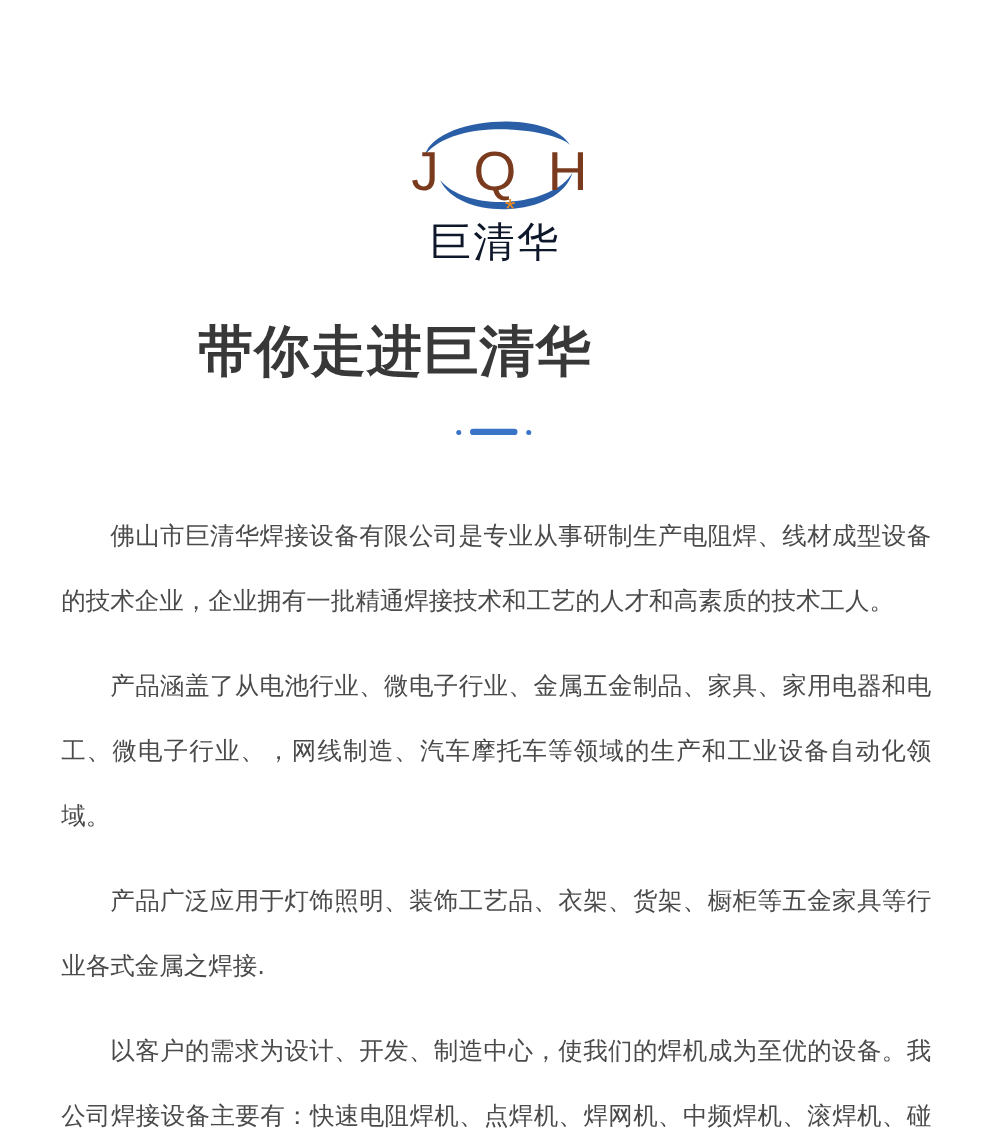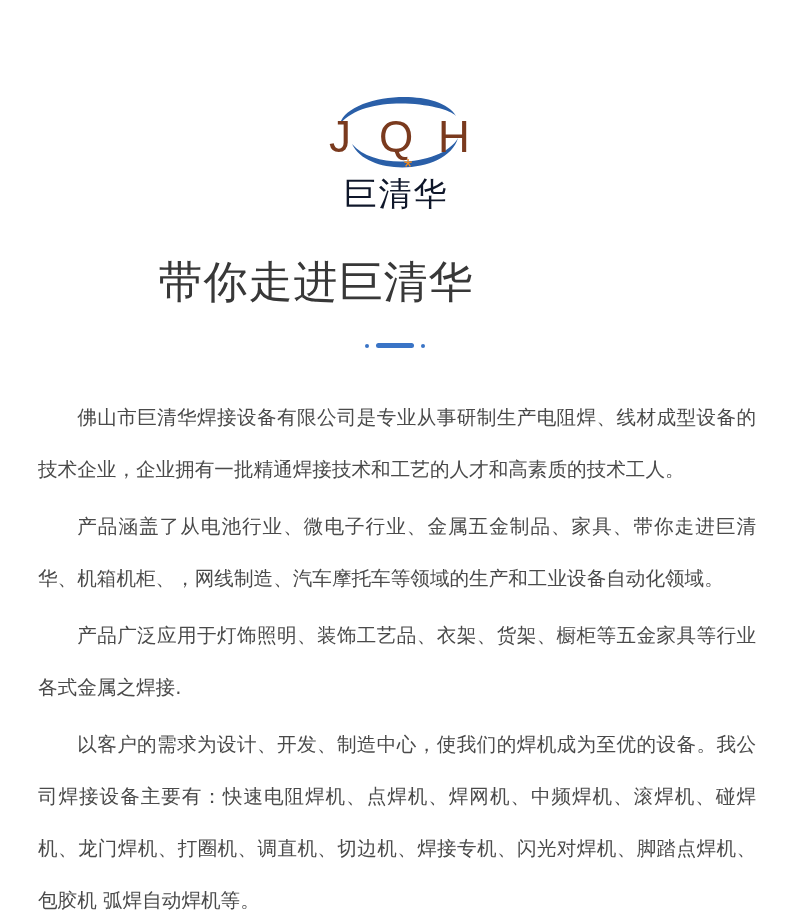--- a/index.html
+++ b/index.html
@@ -33,21 +33,21 @@
       letter-spacing: 2px;
       line-height: 40px;
     }
     .title {
       position: absolute;
       left: 0;
       top: 250px;
       width: 632px;
       text-align: center;
       font-size: 44px;
-      font-weight: normal;
+      font-weight: bold;
       color: #383838;
       letter-spacing: 1px;
       line-height: 64px;
     }
     .divider {
       position: absolute;
       left: 365px;
       top: 343px;
       width: 60px;
       height: 6px;
@@ -72,21 +72,21 @@
     .content {
       position: absolute;
       left: 33px;
       top: 387px;
       width: 728px;
       font-size: 19.6px;
       color: #4a4a4a;
       line-height: 52px;
     }
     .content p {
-      margin: 5px;
+      margin: 16px;
       text-indent: 2em;
       text-align: justify;
     }
   </style>
 </head>
 <body>
 
 <div class="logo">
   <svg width="156" height="90" viewBox="0 0 156 90">
 
@@ -104,16 +104,16 @@
 <h1 class="title" style="margin:0;">带你走进巨清华</h1>
 
 <div class="divider">
   <span class="dot l" style="background:#3a74c6;"></span>
   <span class="bar" style="background:#3a74c6;"></span>
   <span class="dot r" style="background:#3a74c6;"></span>
 </div>
 
 <div class="content">
   <p>佛山市巨清华焊接设备有限公司是专业从事研制生产电阻焊、线材成型设备的技术企业，企业拥有一批精通焊接技术和工艺的人才和高素质的技术工人。</p>
-  <p>产品涵盖了从电池行业、微电子行业、金属五金制品、家具、带你走进巨清华、机箱机柜、，网线制造、汽车摩托车等领域的生产和工业设备自动化领域。</p>
+  <p>产品涵盖了从电池行业、微电子行业、金属五金制品、家具、家用电器和电工、微电子行业、，网线制造、汽车摩托车等领域的生产和工业设备自动化领域。</p>
   <p>产品广泛应用于灯饰照明、装饰工艺品、衣架、货架、橱柜等五金家具等行业各式金属之焊接.</p>
   <p>以客户的需求为设计、开发、制造中心，使我们的焊机成为至优的设备。我公司焊接设备主要有：快速电阻焊机、点焊机、焊网机、中频焊机、滚焊机、碰焊机、龙门焊机、打圈机、调直机、切边机、焊接专机、闪光对焊机、脚踏点焊机、包胶机 弧焊自动焊机等。</p>
 </div>
 
 </body></html>

